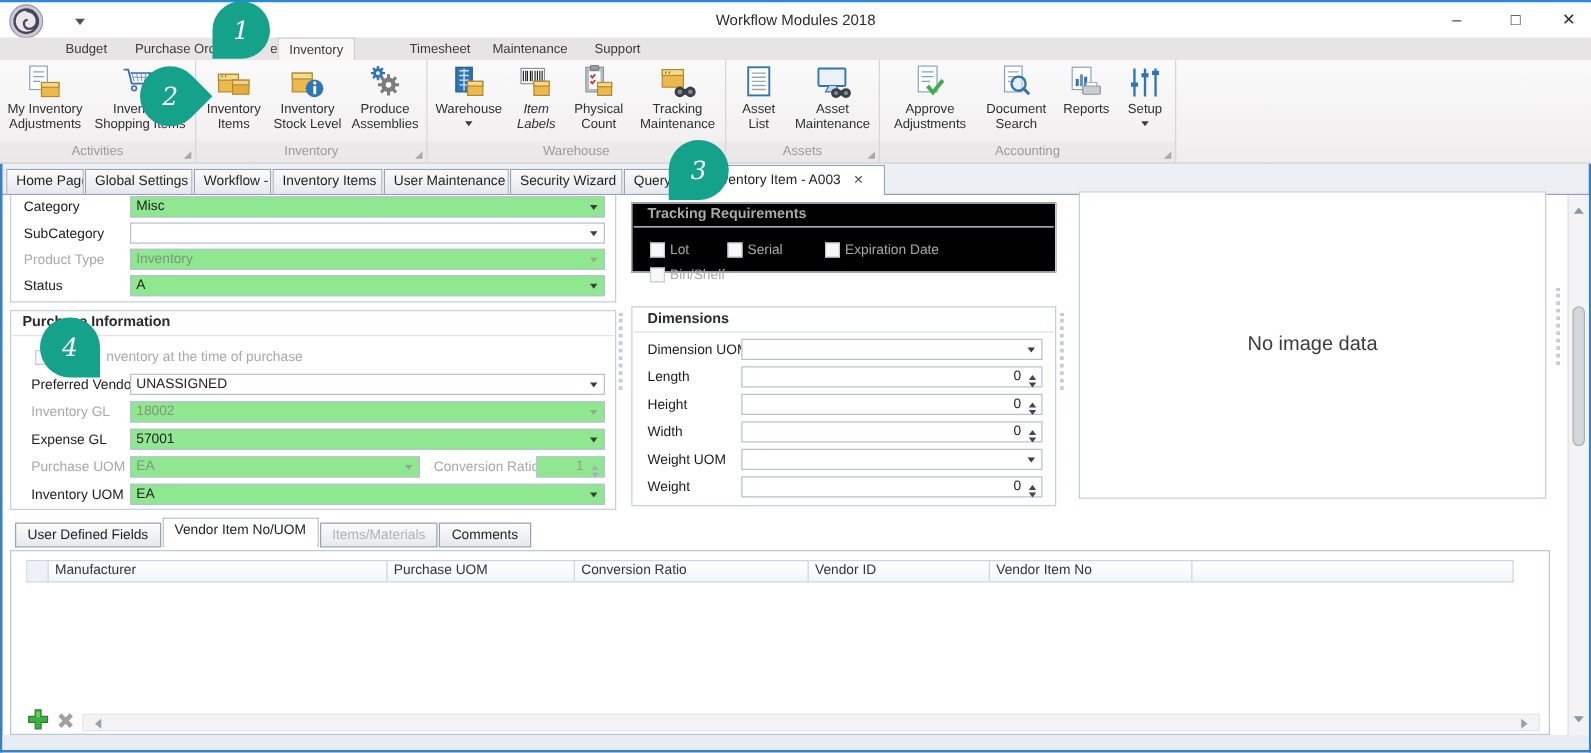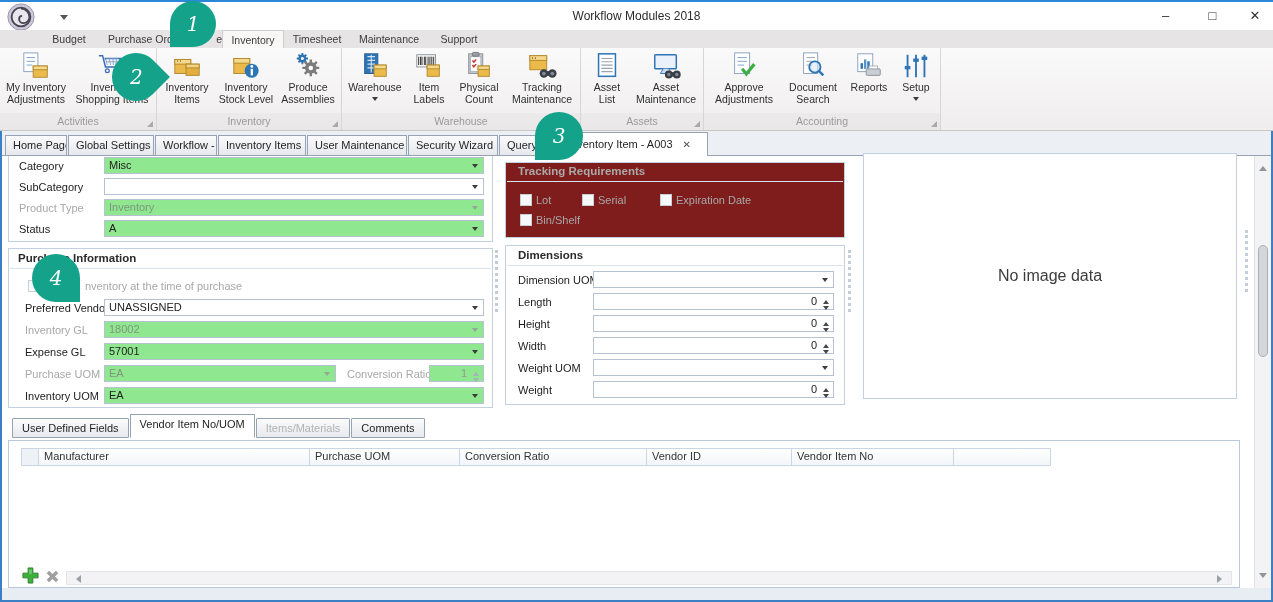--- a/index.html
+++ b/index.html
@@ -65,21 +65,21 @@
   .vthumb{position:absolute;left:3px;top:89px;width:10px;height:112px;background:#d3d6db;border:1px solid #aab0b8;border-radius:6px;box-sizing:border-box;}
   .sarrow{position:absolute;left:4px;width:0;height:0;border:4px solid transparent;}
   .hscroll{left:66px;top:571px;width:1166px;height:14px;background:#f3f3f5;border:1px solid #e2e5ea;box-sizing:border-box;}
   
   .detail-tabs{left:12px;top:417px;height:21px;display:flex;align-items:flex-end;}
   .btab{height:20px;box-sizing:border-box;line-height:19px;padding:0 9px;font-size:11px;color:#1f1f1f;
         background:linear-gradient(#fbfbfc,#e7e9ed);border:1px solid #96a3b4;margin-right:1px;border-radius:1px 1px 0 0;white-space:nowrap;}
   .btab.active{background:#fff;height:24px;border-bottom:1px solid #fff;z-index:2;position:relative;}
   .btab.dis{color:#b3b3b3;}
   .table-panel{left:8px;top:440px;width:1232px;height:148px;border:1px solid #b9c8dc;background:#fff;box-sizing:border-box;}
-  .thead{position:absolute;left:12px;top:7px;width:1030px;height:18px;border:1px solid #c9d6e6;box-sizing:border-box;display:flex;background:linear-gradient(#ffffff,#f2f5f9);}
+  .thead{position:absolute;left:12px;top:7px;width:1190px;height:18px;border:1px solid #c9d6e6;box-sizing:border-box;display:flex;background:linear-gradient(#ffffff,#f2f5f9);}
   .th{box-sizing:border-box;border-right:1px solid #c9d6e6;font-size:11px;color:#333;padding:1px 0 0 5px;white-space:nowrap;overflow:hidden;}
   .th.ind{background:#eef2f6;}
   
   .callout{position:absolute;background:#14a28b;display:flex;align-items:center;justify-content:center;
            color:#fff;font-family:"DejaVu Serif",serif;font-style:italic;font-size:20px;z-index:60;}
   .c1{left:170px;top:1px;width:46px;height:46px;border-radius:50% 50% 50% 0;}
   .c2{left:112px;top:53px;width:48px;height:48px;border-radius:50% 0 50% 50%;transform:rotate(45deg);}
   .c2 span{transform:rotate(-45deg);}
   .c3{left:535px;top:112px;width:48px;height:48px;border-radius:50% 50% 50% 0;}
   .c4{left:32px;top:254px;width:48px;height:48px;border-radius:50% 50% 0 50%;}
@@ -98,21 +98,21 @@
   <div class="abs win-title">Workflow Modules 2018</div>
   <div class="abs win-btn" style="left:1143px;">–</div>
   <div class="abs win-btn" style="left:1190px;">□</div>
   <div class="abs win-btn" style="left:1237px;width:36px;">✕</div>
 </div>
 
 <div class="abs ribbon-tabs">
   <div class="rtab" style="width:46px;"><span>Budget</span></div>
   <div class="rtab" style="width:130px;text-align:left;padding-left:16px;box-sizing:border-box;"><span>Purchase Order</span><span style="margin-left:34px;">e</span></div>
   <div class="rtab active" style="width:62px;"><span>Inventory</span></div>
-  <div class="rtab" style="width:66px;"><span>Timesheet</span></div>
+  <div class="rtab" style="width:66px;padding-left:35px;"><span>Timesheet</span></div>
   <div class="rtab" style="width:78px;"><span>Maintenance</span></div>
   <div class="rtab" style="width:62px;"><span>Support</span></div>
 </div>
 
 <div class="abs ribbon-body">
 
   <div class="rgroup">
     <div class="rgroup-buttons">
       <div class="rbtn" style="width:64px;">
         <svg viewBox="0 0 32 32">
@@ -195,21 +195,21 @@
       <div class="rbtn" style="width:58px;">
         <svg viewBox="0 0 32 32">
           <rect x="5" y="3" width="14" height="21" fill="#2e75b6" stroke="#225a8e"></rect>
           <path d="M8 6h8M8 10h8M8 14h8M8 18h8M12 4v19" stroke="#cfe1f3" stroke-width="1.2"></path>
           <rect x="15" y="15" width="13" height="12" fill="#ecba4b" stroke="#b08a2e"></rect>
           <rect x="15" y="15" width="13" height="4" fill="#f6d98c" stroke="#b08a2e"></rect>
         </svg>
         <span>Warehouse</span>
         <span class="rdrop"></span>
       </div>
-      <div class="rbtn" style="width:42px;">
+      <div class="rbtn" style="width:42px;font-style:italic;">
         <svg viewBox="0 0 32 32">
           <rect x="3" y="4" width="20" height="13" fill="#fff" stroke="#8a8f96"></rect>
           <path d="M5 6v9M7 6v9M8.5 6v9M11 6v9M12.5 6v9M15 6v9M17 6v9M19 6v9M21 6v9" stroke="#222" stroke-width="1"></path>
           <rect x="14" y="15" width="13" height="12" fill="#ecba4b" stroke="#b08a2e"></rect>
           <rect x="14" y="15" width="13" height="4" fill="#f6d98c" stroke="#b08a2e"></rect>
         </svg>
         <span>Item</span>
         <span>Labels</span>
       </div>
       <div class="rbtn" style="width:50px;">
@@ -380,21 +380,21 @@
     <span class="spinbtns">
         <i class="up"></i>
         <i class="dn"></i>
       </span>
   </div>
 
   <span class="flabel" style="left:16px;top:141px;">Inventory UOM</span>
   <div class="combo green" style="left:95px;top:138px;width:380px;"><span>EA</span></div>
 </div>
 
-<div class="abs gpanel" style="left:505px;top:162px;width:340px;height:76px;background:#7f1d1d;">
+<div class="abs gpanel" style="left:505px;top:162px;width:340px;height:56px;background:#000000;">
   <span class="gtitle dis" style="left:12px;top:2px;">Tracking Requirements</span>
   <span class="gline" style="top:18px;"></span>
   <span class="cb dis" style="left:14px;top:31px;"></span>
   <span class="flabel dis" style="left:30px;top:31px;">Lot</span>
   <span class="cb dis" style="left:76px;top:31px;"></span>
   <span class="flabel dis" style="left:92px;top:31px;">Serial</span>
   <span class="cb dis" style="left:154px;top:31px;"></span>
   <span class="flabel dis" style="left:170px;top:31px;">Expiration Date</span>
   <span class="cb dis" style="left:14px;top:51px;"></span>
   <span class="flabel dis" style="left:30px;top:51px;">Bin/Shelf</span>

